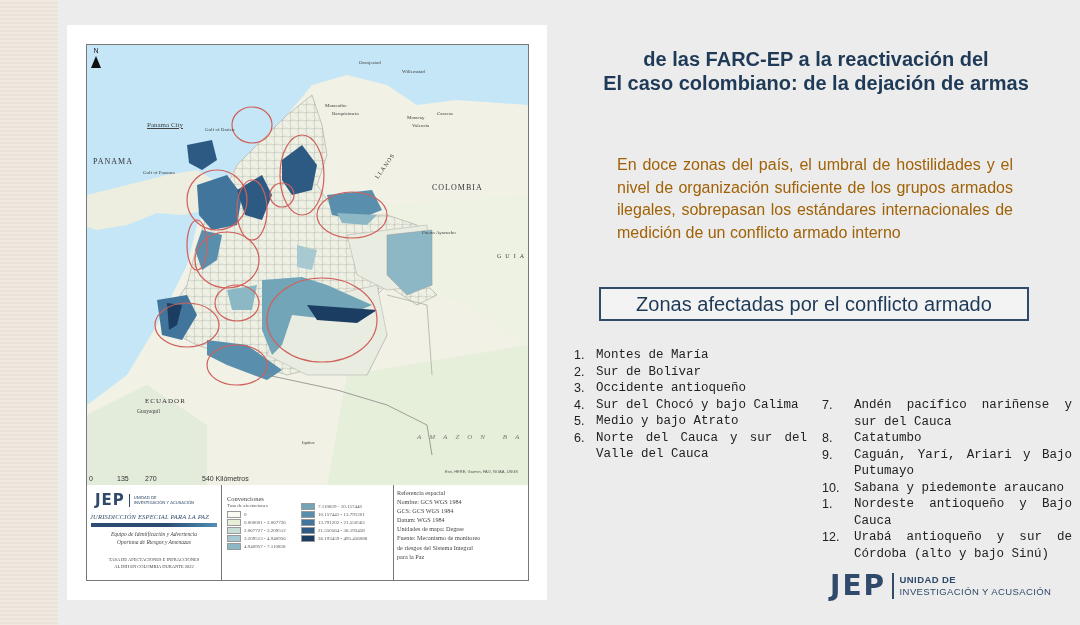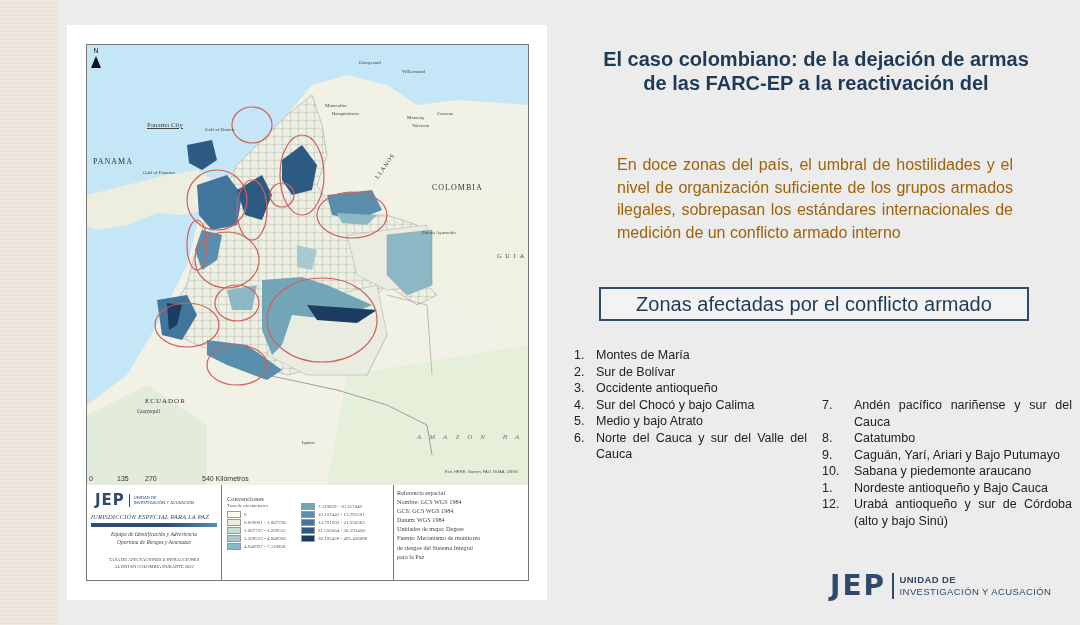--- a/index.html
+++ b/index.html
@@ -64,21 +64,21 @@
   }
   .zones-box {
     position:absolute; left:599px; top:287px; width:430px; height:34px;
     border:2px solid #2f4a6b; box-sizing:border-box;
     display:flex; align-items:center; justify-content:center;
     font-size:20px; color:#1e3a57; background:#f3f3f3;
   }
   .zone-list { position:absolute; font-size:12.5px; color:#222; line-height:16.5px; }
   .zone-list .zi { display:flex; }
   .zone-list .num { flex:0 0 auto; }
-  .zone-list .lbl { flex:1 1 auto; text-align:justify; }
+  .zone-list .lbl { flex:1 1 auto; text-align:justify;font-family:Liberation Mono, monospace; }
   .zl-left { left:574px; top:347px; width:233px; }
   .zl-left .num { width:22px; }
   .zl-right { left:822px; top:397px; width:250px; }
   .zl-right .num { width:32px; }
   .jep-logo {
     position:absolute; left:830px; top:571px; display:flex; align-items:center;
   }
   .jep-logo .jep-letters { font-family:"DejaVu Sans", sans-serif; font-weight:bold; font-size:28px; color:#2f4a6b; letter-spacing:2px; line-height:30px; }
   .jep-logo .bar { width:1.5px; height:26px; background:#2f4a6b; margin:0 6px 0 6px; }
   .jep-logo .unit { font-size:9.5px; color:#2f4a6b; line-height:12px; letter-spacing:0.4px; }
@@ -263,22 +263,22 @@
       <div>Datum: WGS 1984</div>
       <div>Unidades de mapa: Degree</div>
       <div>Fuente: Mecanismo de monitoreo</div>
       <div>de riesgos del Sistema Integral</div>
       <div>para la Paz</div>
     </div>
   </div>
 </div>
 
 <div class="title">
+  <div>de las FARC-EP a la reactivación del</div>
   <div>El caso colombiano: de la dejación de armas</div>
-  <div>de las FARC-EP a la reactivación del</div>
 </div>
 
 <div class="intro">En doce zonas del país, el umbral de hostilidades y el nivel de organización suficiente de los grupos armados ilegales, sobrepasan los estándares internacionales de medición de un conflicto armado interno</div>
 
 <div class="zones-box">Zonas afectadas por el conflicto armado</div>
 
 <div class="zone-list zl-left">
   <div class="zi">
       <span class="num">1.</span>
       <span class="lbl">Montes de María</span>

